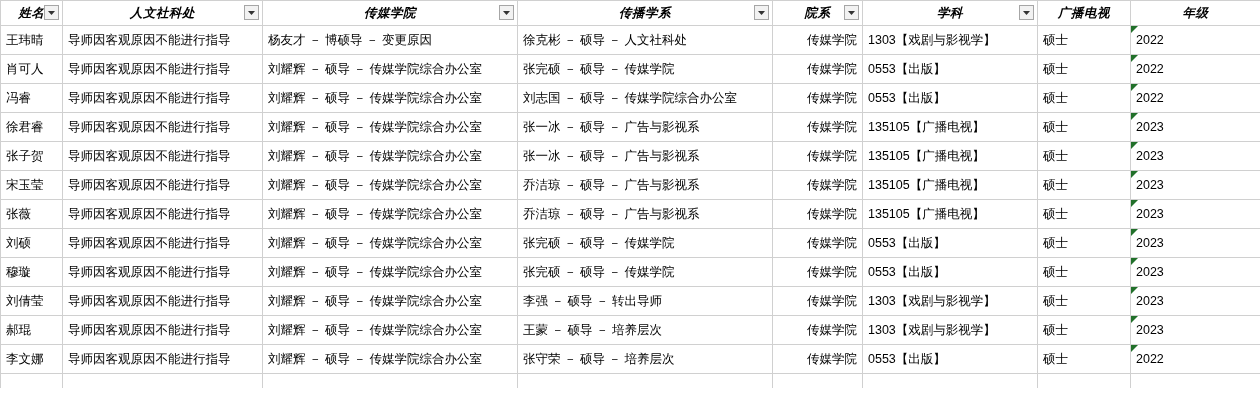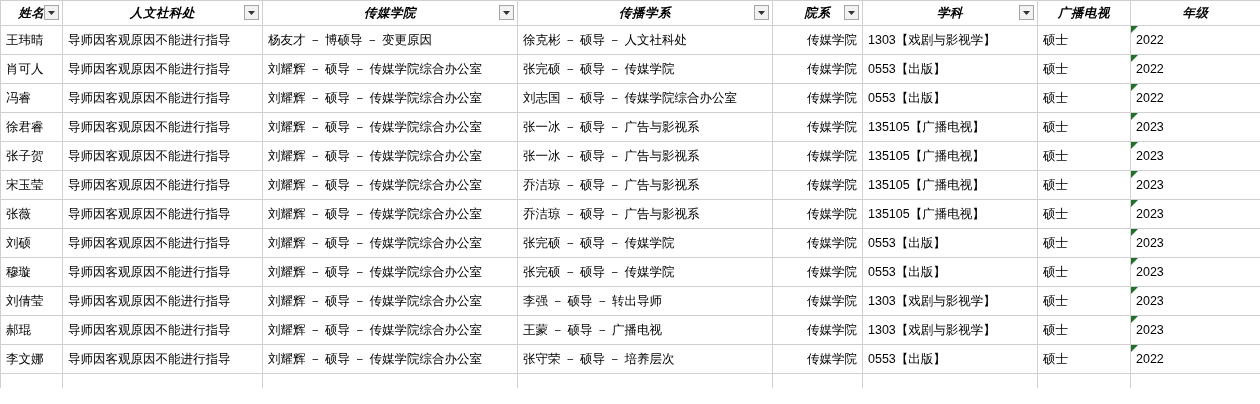--- a/index.html
+++ b/index.html
@@ -484,21 +484,21 @@
       <td>
           <div class="cell c-left">郝琨</div>
         </td>
       <td>
           <div class="cell c-left">导师因客观原因不能进行指导</div>
         </td>
       <td>
           <div class="cell c-left">刘耀辉 － 硕导 － 传媒学院综合办公室</div>
         </td>
       <td>
-          <div class="cell c-left">王蒙 － 硕导 － 广播电视</div>
+          <div class="cell c-left">王蒙 － 硕导 － 培养层次</div>
         </td>
       <td>
           <div class="cell c-ctr">传媒学院</div>
         </td>
       <td>
           <div class="cell c-left">1303【戏剧与影视学】</div>
         </td>
       <td>
           <div class="cell c-left">硕士</div>
         </td>

